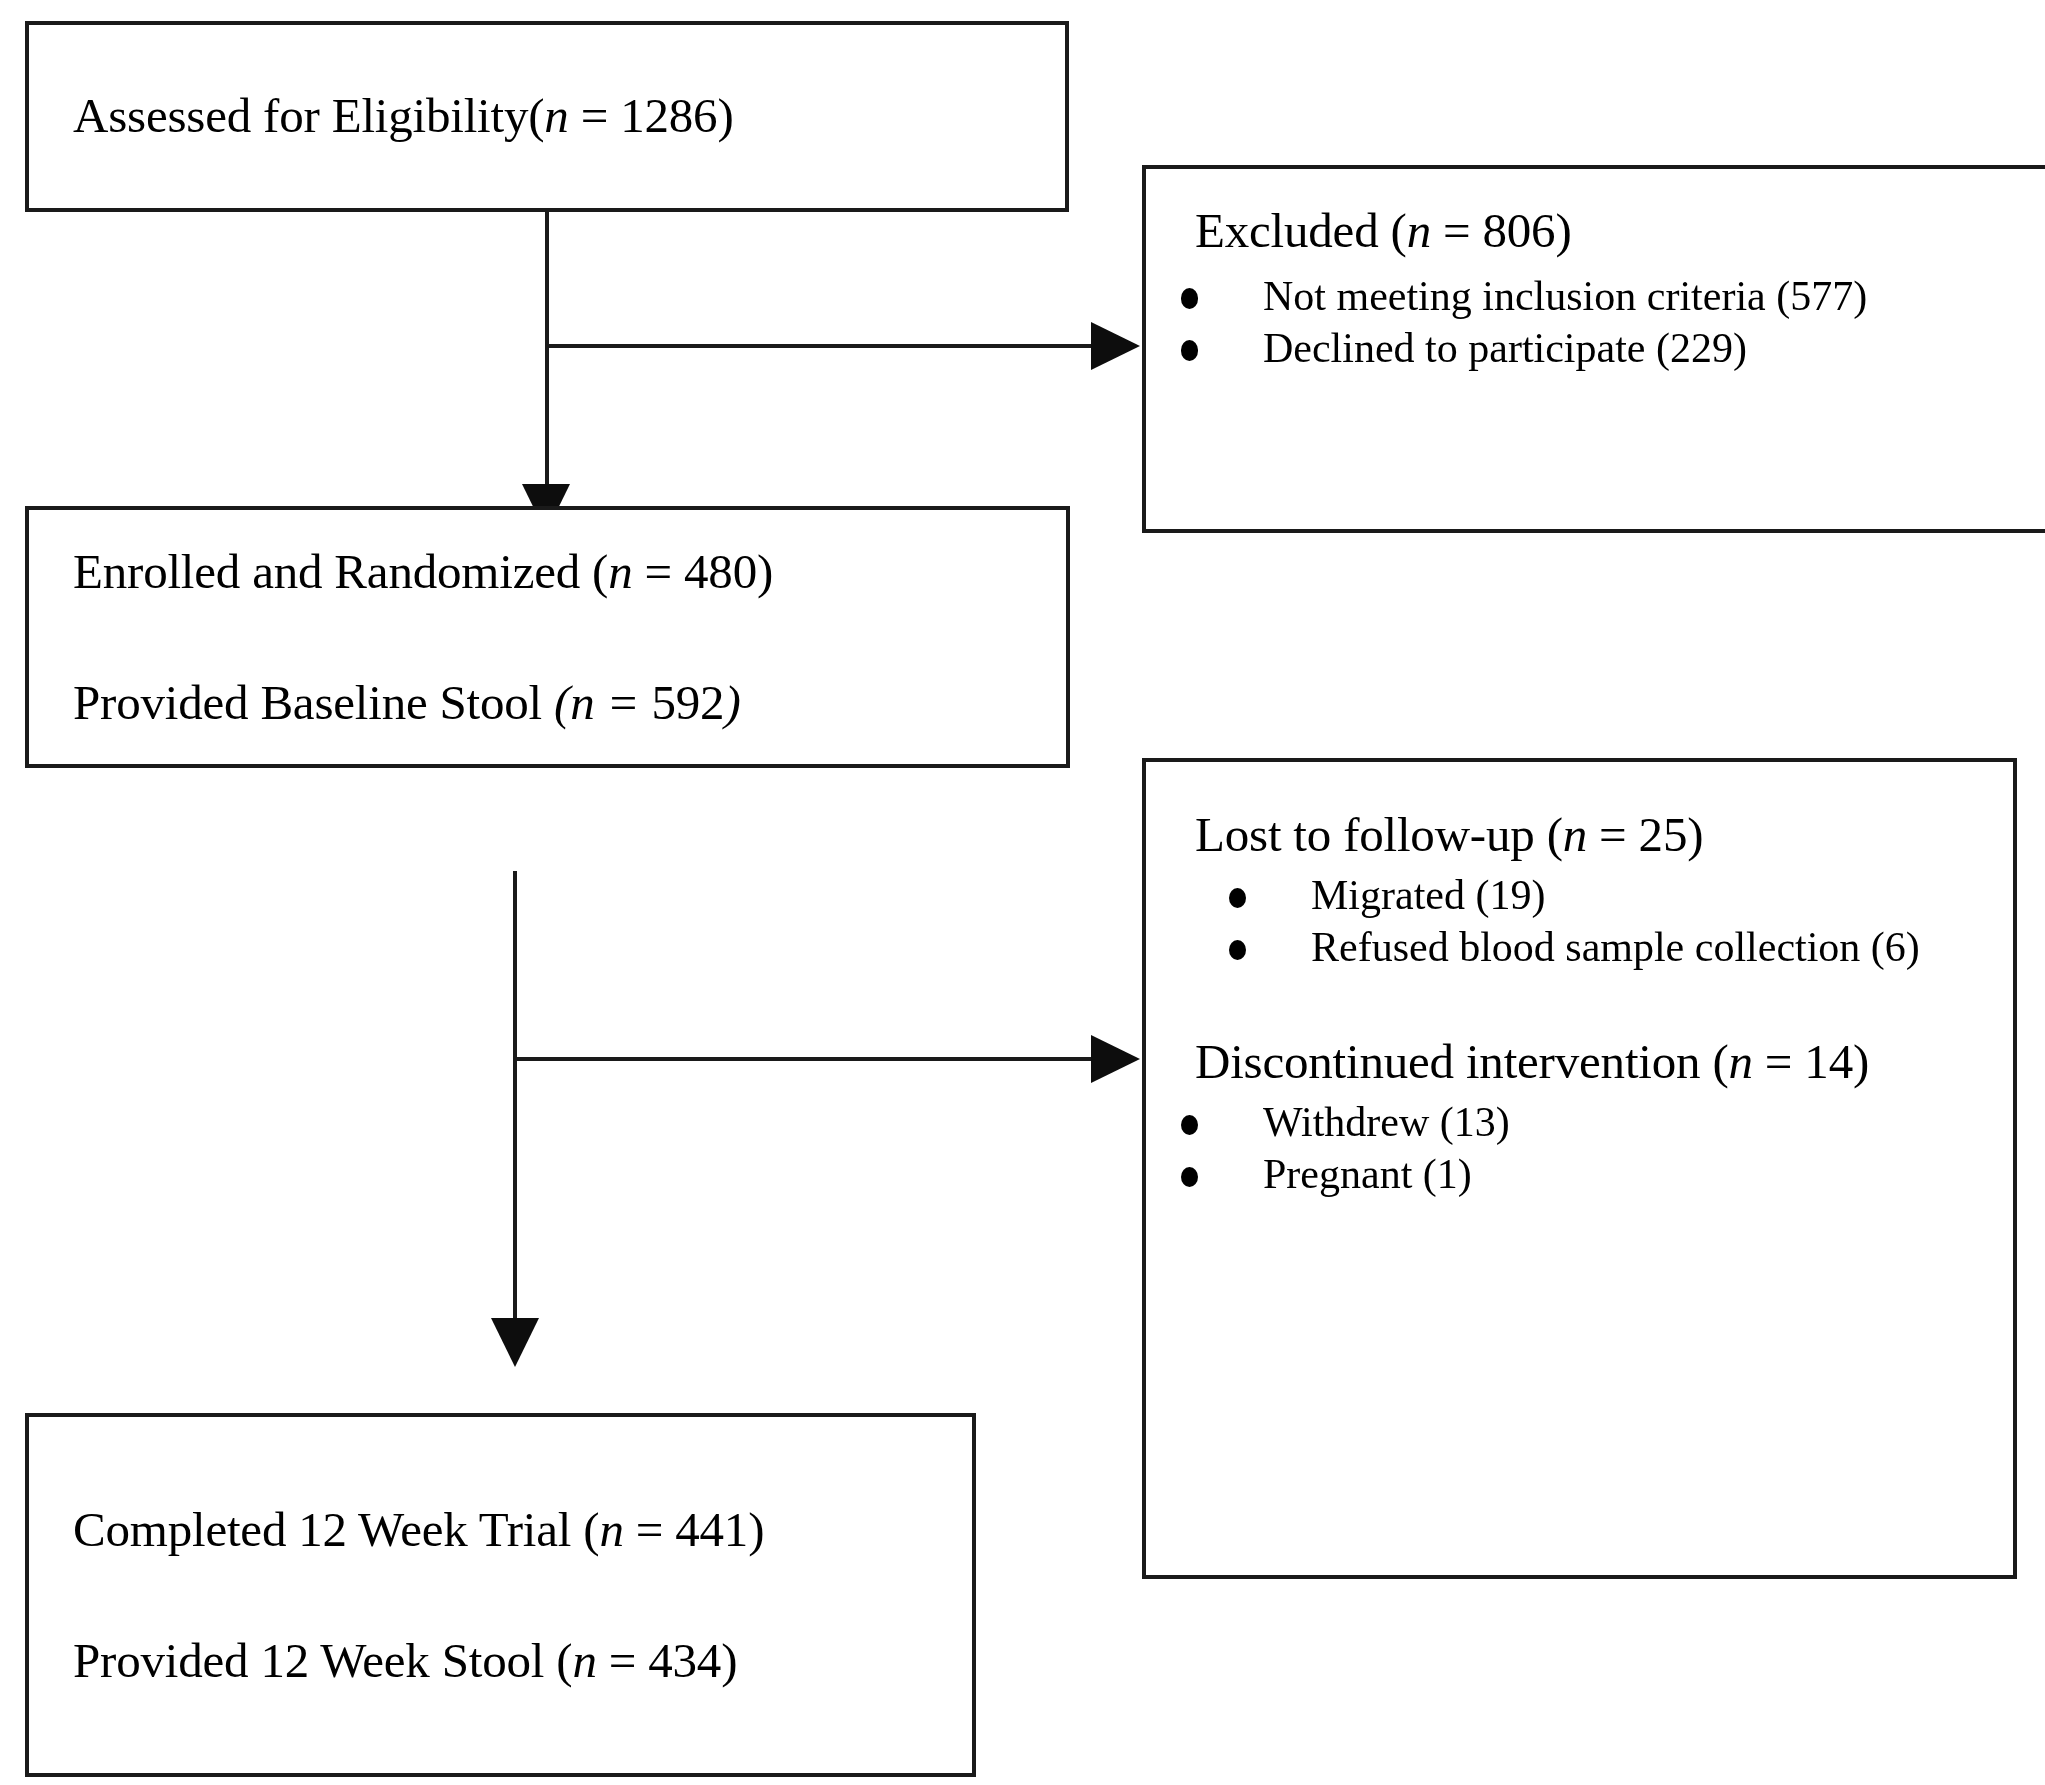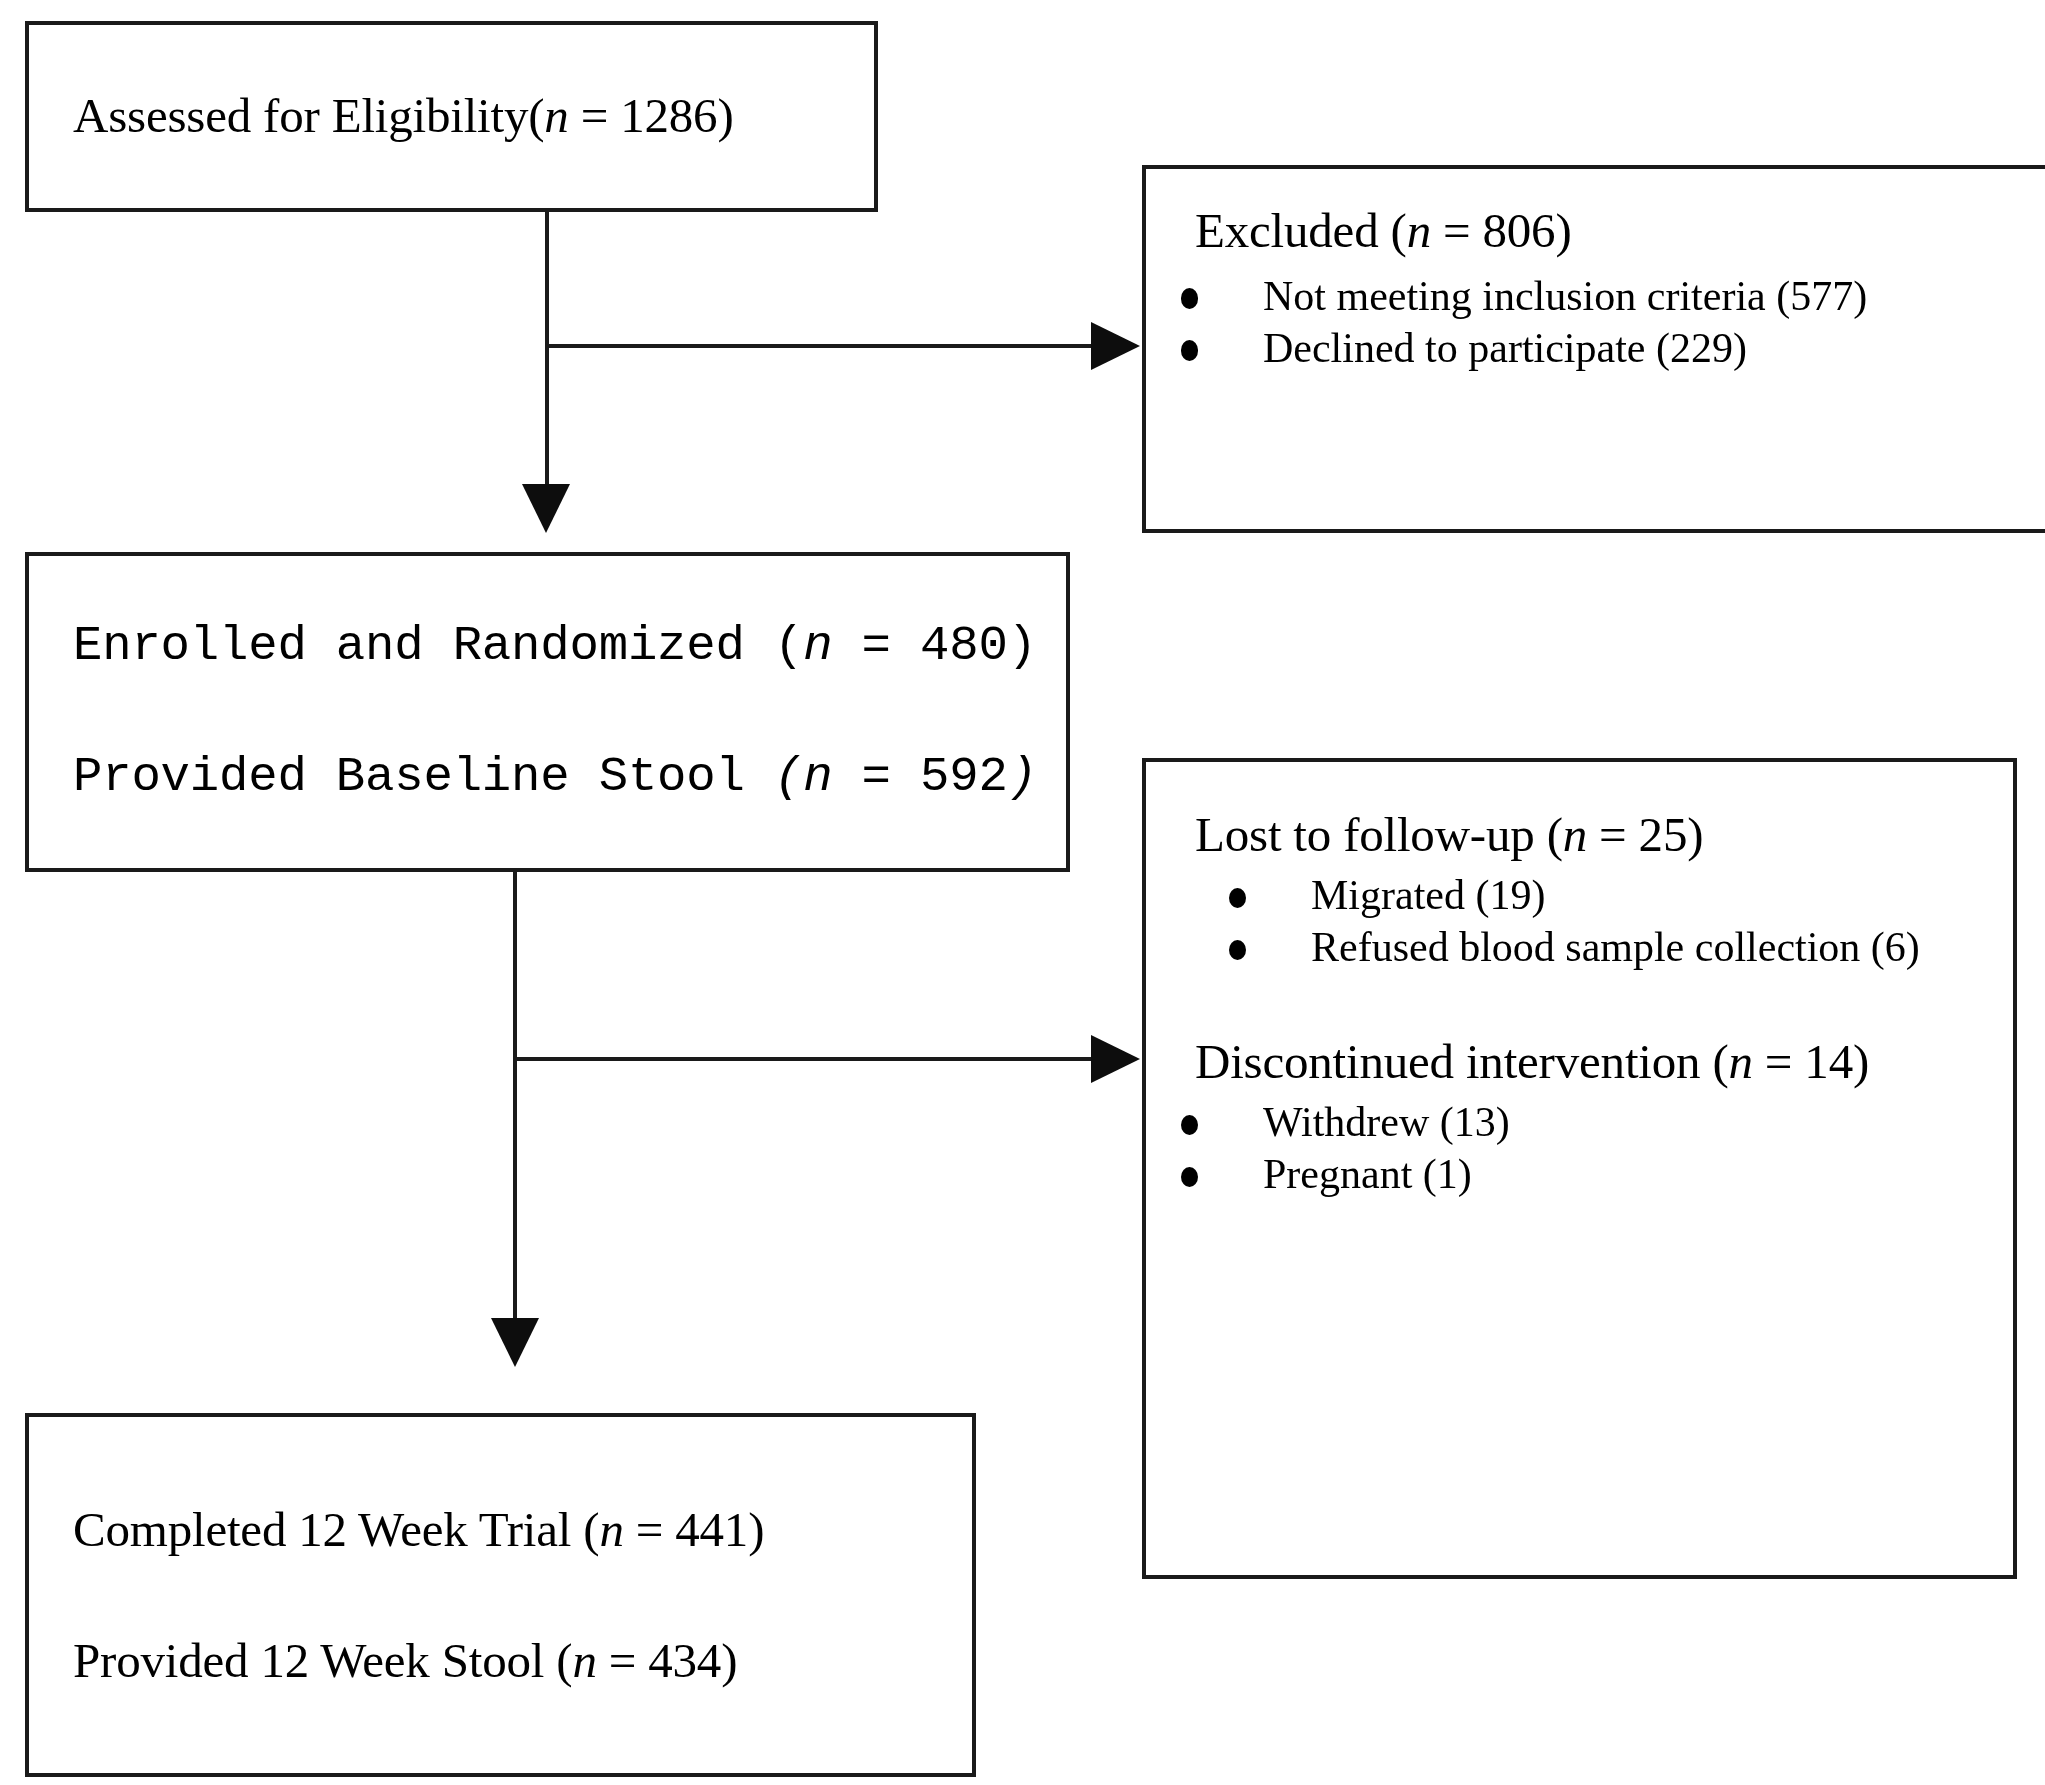--- a/index.html
+++ b/index.html
@@ -28,23 +28,23 @@
   }
   .node-inner {
     position: absolute;
     left: 0; right: 0; top: 0; bottom: 0;
     display: flex;
     flex-direction: column;
     justify-content: center;
   }
 
   
-  #box-assessed      { left: 25px;   top: 20.6px;   width: 853px; height: 191px; }
+  #box-assessed      { left: 25px;   top: 20.6px;   width: 1044px; height: 191px; }
   #box-excluded      { left: 1142px; top: 165px;  width: 1038px; height: 368px; }
-  #box-enrolled      { left: 25px;   top: 552px;  width: 1045px; height: 320px; font-family: Liberation Mono, monospace; }
+  #box-enrolled      { left: 25px;   top: 506px;  width: 1045px; height: 262px; }
   #box-lost          { left: 1142px; top: 758px;  width: 875px; height: 821px; }
   #box-completed     { left: 25px;   top: 1413px; width: 951px; height: 364px; }
 
   
   .line {
     font-size: 49px;
     line-height: 1.18;
     white-space: nowrap;
     letter-spacing: -0.2px;
   }

